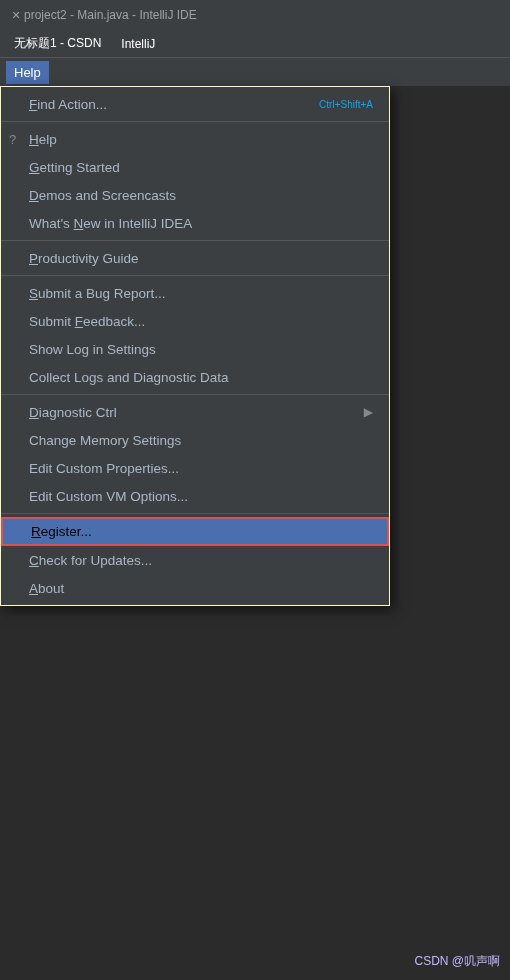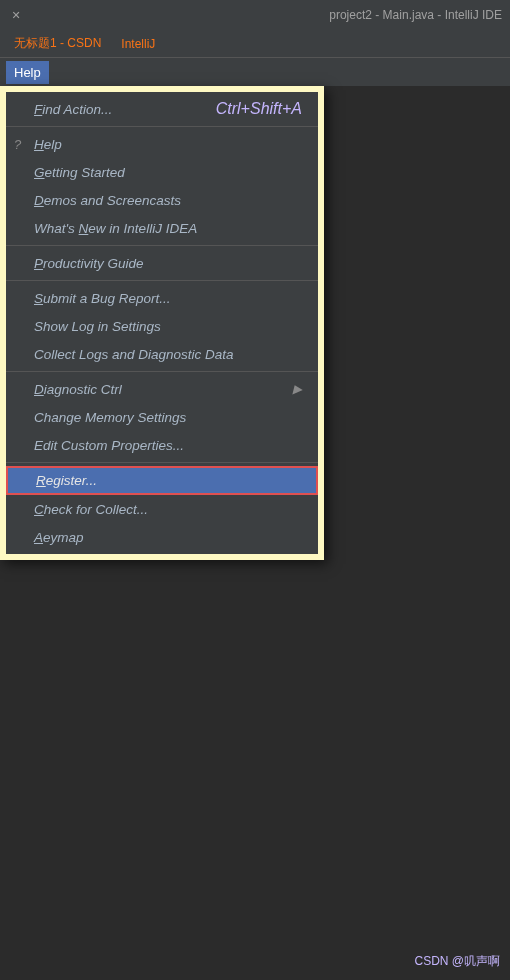--- a/index.html
+++ b/index.html
@@ -45,40 +45,40 @@
       justify-content: center;
       font-size: 11px;
       color: #a0a0a0;
       cursor: pointer;
     }
 
     .title-bar-text {
       flex: 1;
       color: #a0a0a0;
       font-size: 12px;
-      text-align: right;
+      text-align: left;
     }
 
     .tab-area {
       position: absolute;
       top: 30px;
       left: 0;
       right: 0;
       height: 28px;
       background: #3c3f41;
       display: flex;
       align-items: center;
       padding: 0 4px;
       border-bottom: 1px solid #555;
     }
 
     .tab-item {
       padding: 4px 10px;
       font-size: 12px;
-      color: #f97316;
+      color: #ffffff;
       cursor: pointer;
       border-radius: 3px 3px 0 0;
     }
 
     
     .menu-bar {
       position: absolute;
       top: 58px;
       left: 0;
       right: 0;
@@ -109,26 +109,25 @@
       right: 0;
       bottom: 0;
       background: #2b2b2b;
     }
 
     
     .dropdown-overlay {
       position: absolute;
       top: 86px;
       left: 0;
-      width: 324px;
-      background: #3c3f41;
-      border: 6px solid #fef9c3;
+      width: 390px;
+      background: #3c3f41;
+      border: 1px solid #fef9c3;
       box-shadow: 4px 4px 12px rgba(0,0,0,0.6);
       z-index: 100;
-      font-style: italic;
     }
 
     .menu-section {
       border-bottom: 1px solid #555;
       padding: 3px 0;
     }
 
     .menu-section:last-child {
       border-bottom: none;
     }
@@ -140,30 +139,30 @@
       padding: 5px 16px 5px 28px;
       color: #a9b7c6;
       cursor: pointer;
       font-size: 13.5px;
       min-height: 28px;
       position: relative;
     }
 
     .dropdown-item.highlighted {
       background: #4b6eaf;
-      color: #e5e5e5;
+      color: #000000;
     }
 
     .dropdown-item.has-underline .underline-char {
       text-decoration: underline;
     }
 
     .shortcut {
-      color: #c4b5fd;
-      font-size: 16px;
+      color: #0ea5e9;
+      font-size: 10px;
       margin-left: 20px;
     }
 
     .arrow-right {
       color: #888;
       font-size: 12px;
     }
 
     .question-mark {
       position: absolute;
@@ -244,50 +243,56 @@
   <div class="menu-section">
     <div class="dropdown-item has-underline">
       <span><span class="underline-char">P</span><span>roductivity Guide</span></span>
     </div>
   </div>
 
   <div class="menu-section">
     <div class="dropdown-item has-underline">
       <span><span class="underline-char">S</span><span>ubmit a Bug Report...</span></span>
     </div>
+    <div class="dropdown-item has-underline">
+      <span>Submit <span class="underline-char">F</span><span>eedback...</span></span>
+    </div>
     <div class="dropdown-item">
       <span>Show Log in Settings</span>
     </div>
     <div class="dropdown-item">
       <span>Collect Logs and Diagnostic Data</span>
     </div>
   </div>
 
   <div class="menu-section">
     <div class="dropdown-item has-underline">
       <span><span class="underline-char">D</span><span>iagnostic Ctrl</span></span>
       <span class="arrow-right">▶</span>
     </div>
     <div class="dropdown-item">
       <span>Change Memory Settings</span>
     </div>
     <div class="dropdown-item has-underline">
       <span>Edit Custom Properties...</span>
     </div>
+    <div class="dropdown-item has-underline">
+      <span>Edit Custom VM Options...</span>
+    </div>
   </div>
 
   <div class="menu-section">
     <div class="dropdown-item highlighted register-box has-underline">
       <span><span class="underline-char">R</span><span>egister...</span></span>
     </div>
     <div class="dropdown-item has-underline">
-      <span><span class="underline-char">C</span><span>heck for Collect...</span></span>
-    </div>
-    <div class="dropdown-item has-underline">
-      <span><span class="underline-char">A</span><span>eymap</span></span>
+      <span><span class="underline-char">C</span><span>heck for Updates...</span></span>
+    </div>
+    <div class="dropdown-item has-underline">
+      <span><span class="underline-char">A</span><span>bout</span></span>
     </div>
   </div>
 
 </div>
 
 <div class="watermark">
   <span>CSDN @叽声啊</span>
 </div>
 
 </body></html>

